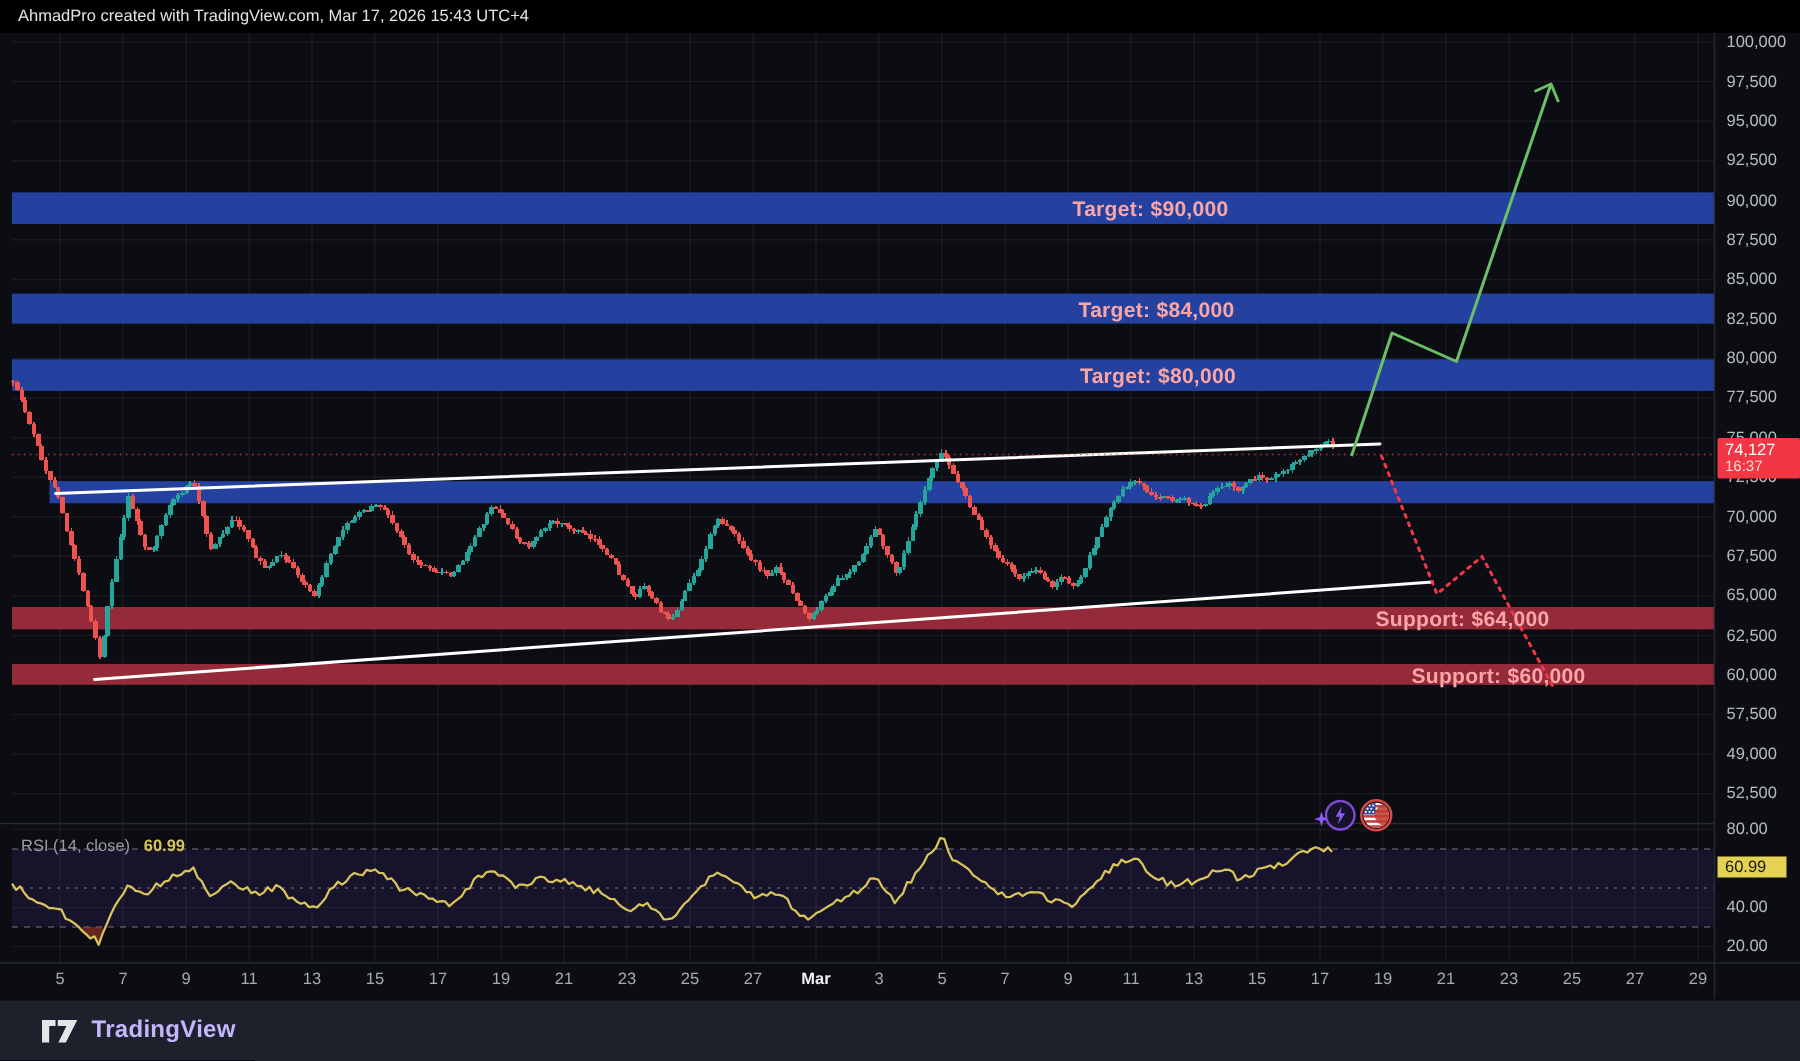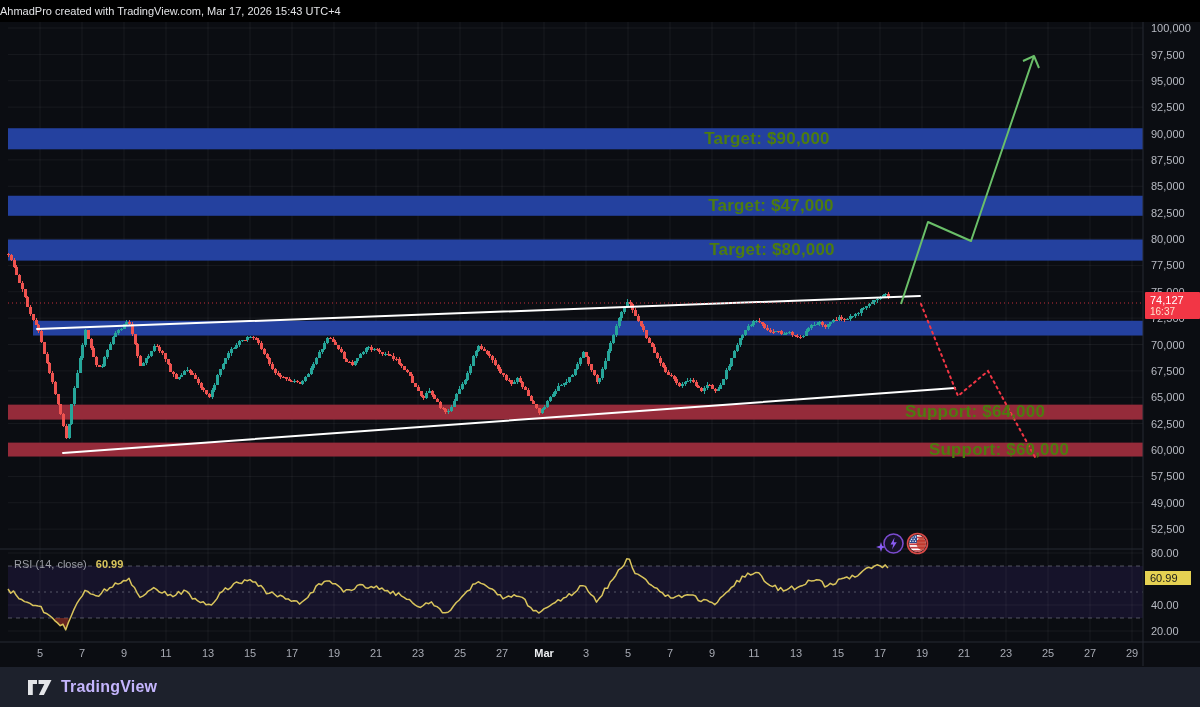--- a/index.html
+++ b/index.html
@@ -1,30 +1,30 @@
 <!DOCTYPE html>
 <html><head>
 <meta charset="utf-8">
 <style>
   html,body{margin:0;padding:0;background:#000;}
   body{width:1200px;height:707px;position:relative;overflow:hidden;
        font-family:"Liberation Sans", sans-serif;-webkit-font-smoothing:antialiased;}
   #stage{position:absolute;inset:0;background:#0b0d12;}
   .topbar{position:absolute;left:0;top:0;width:1200px;height:22px;background:#000;
-          color:#e2e3e6;font-size:11px;line-height:22px;box-sizing:border-box;}
+          color:#e2e3e6;font-size:11px;line-height:22px;padding-left:12px;box-sizing:border-box;}
   .symbolbar{position:absolute;left:15px;top:25px;height:16px;font-size:12px;color:#d6d8de;
              white-space:nowrap;z-index:40;}
   .symbolbar .ohlc-letter{color:#c9ccd4;margin-left:8px;}
   .symbolbar .ohlc-val{color:#f23645;}
   .symbolbar .chg{color:#f23645;margin-left:8px;}
   .axis-label{position:absolute;left:1151px;color:#b7bac2;font-size:11px;line-height:11px;z-index:30;}
   .time-label{position:absolute;top:648px;color:#a7aab3;font-size:11px;line-height:11px;
               transform:translateX(-50%);z-index:30;}
   .time-label.bold{color:#eef0f3;font-weight:bold;}
-  .zone-label{position:absolute;transform:translate(-50%,-50%);color:#4d7c0f;font-size:17px;
+  .zone-label{position:absolute;transform:translate(-50%,-50%);color:#fca5a5;font-size:14px;
               font-weight:600;white-space:nowrap;z-index:25;letter-spacing:.2px;}
   .price-tag{position:absolute;left:1145px;top:292px;width:55px;height:27px;background:#f23645;
              z-index:35;color:#fff;font-size:11px;text-align:left;padding:2px 0 0 5px;box-sizing:border-box;
              line-height:12px;border-radius:1px;}
   .price-tag .cd{color:rgba(255,255,230,.85);font-size:10px;}
   .rsi-tag{position:absolute;left:1145px;top:571px;width:46px;height:14px;background:#e5d152;
            color:#1a1a1a;font-size:11px;line-height:14px;padding-left:5px;box-sizing:border-box;z-index:35;}
   .rsi-head{position:absolute;left:14px;top:558px;font-size:11px;color:#9fa; color:#9b9da5;z-index:30;}
   .rsi-head .val{color:#d9c45c;margin-left:6px;font-weight:600;}
   .footer{position:absolute;left:0;top:667px;width:1200px;height:40px;background:#1d212c;z-index:40;
@@ -821,21 +821,21 @@
   </div>
 
   <div class="footer">
     <svg width="25" height="17" viewBox="0 0 25 17">
       <path d="M0,1 h9 v4 h-4.2 v11 h-4.8 Z" fill="#e3e5e8"></path>
       <path d="M10.5,1 h13 l-7.6,15 h-5 l5.4,-11 h-5.8 Z" fill="#e3e5e8"></path>
     </svg>
     <span class="brand">TradingView</span>
   </div>
 <div class="zone-label" style="left: 767px; top: 138.775px;">Target: $90,000</div>
-    <div class="zone-label" style="left: 771px; top: 205.767px;">Target: $47,000</div>
+    <div class="zone-label" style="left: 771px; top: 205.767px;">Target: $84,000</div>
     <div class="zone-label" style="left: 772px; top: 250.077px;">Target: $80,000</div>
     <div class="zone-label" style="left: 975px; top: 412.125px;">Support: $64,000</div>
     <div class="zone-label" style="left: 999px; top: 449.578px;">Support: $60,000</div>
     <div class="axis-label" style="top: 23px;">100,000</div>
     <div class="axis-label" style="top: 50px;">97,500</div>
     <div class="axis-label" style="top: 75.75px;">95,000</div>
     <div class="axis-label" style="top: 102.125px;">92,500</div>
     <div class="axis-label" style="top: 128.5px;">90,000</div>
     <div class="axis-label" style="top: 154.875px;">87,500</div>
     <div class="axis-label" style="top: 181.25px;">85,000</div>

